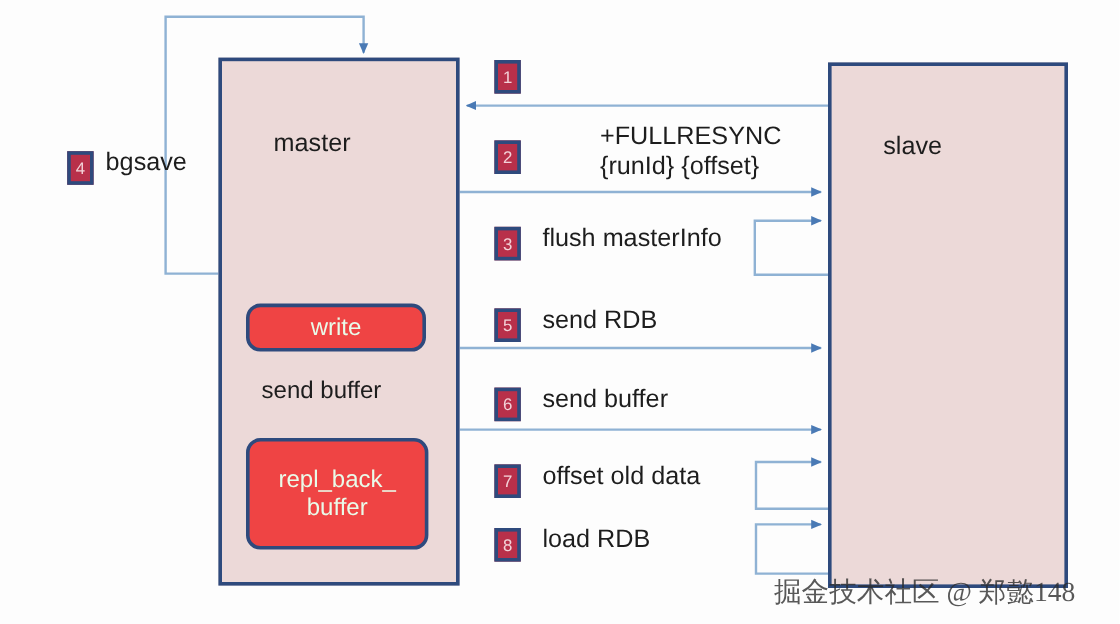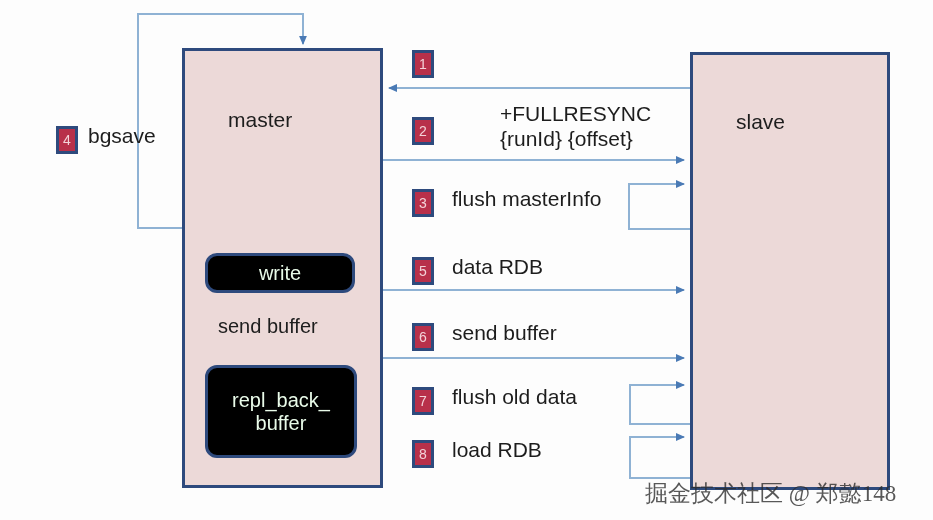--- a/index.html
+++ b/index.html
@@ -26,21 +26,21 @@
     left: 0;
     width: 100%;
     text-align: left;
     color: #1d1d1d;
     font-size: 21px;
     font-family: "Liberation Sans", "DejaVu Sans", sans-serif;
     margin-left: 46px;
   }
   .green-box {
     position: absolute;
-    background: #000000;
+    background: #ef4444;
     border: 3px solid #2e4a7d;
     border-radius: 12px;
     box-sizing: border-box;
     display: flex;
     align-items: center;
     justify-content: center;
     text-align: center;
     color: #e9fbe9;
     font-size: 20px;
     line-height: 1.12;
@@ -160,26 +160,26 @@
   <div class="step-badge" style="left:412px; top:50px;">1</div>
 
   <div class="step-badge" style="left:412px; top:117px;">2</div>
   <div class="step-text" style="left:452px; top:102px;margin-left:48px;">+FULLRESYNC
 {runId} {offset}</div>
 
   <div class="step-badge" style="left:412px; top:189px;">3</div>
   <div class="step-text" style="left:452px; top:187px;">flush masterInfo</div>
 
   <div class="step-badge" style="left:412px; top:257px;">5</div>
-  <div class="step-text" style="left:452px; top:255px;">data RDB</div>
+  <div class="step-text" style="left:452px; top:255px;">send RDB</div>
 
   <div class="step-badge" style="left:412px; top:323px;">6</div>
   <div class="step-text" style="left:452px; top:321px;">send buffer</div>
 
   <div class="step-badge" style="left:412px; top:387px;">7</div>
-  <div class="step-text" style="left:452px; top:385px;">flush old data</div>
+  <div class="step-text" style="left:452px; top:385px;">offset old data</div>
 
   <div class="step-badge" style="left:412px; top:440px;">8</div>
   <div class="step-text" style="left:452px; top:438px;">load RDB</div>
 
   <div class="watermark" style="left:645px; top:478px;">掘金技术社区 @ 郑懿148</div>
 
 </div>
 
 </body></html>

